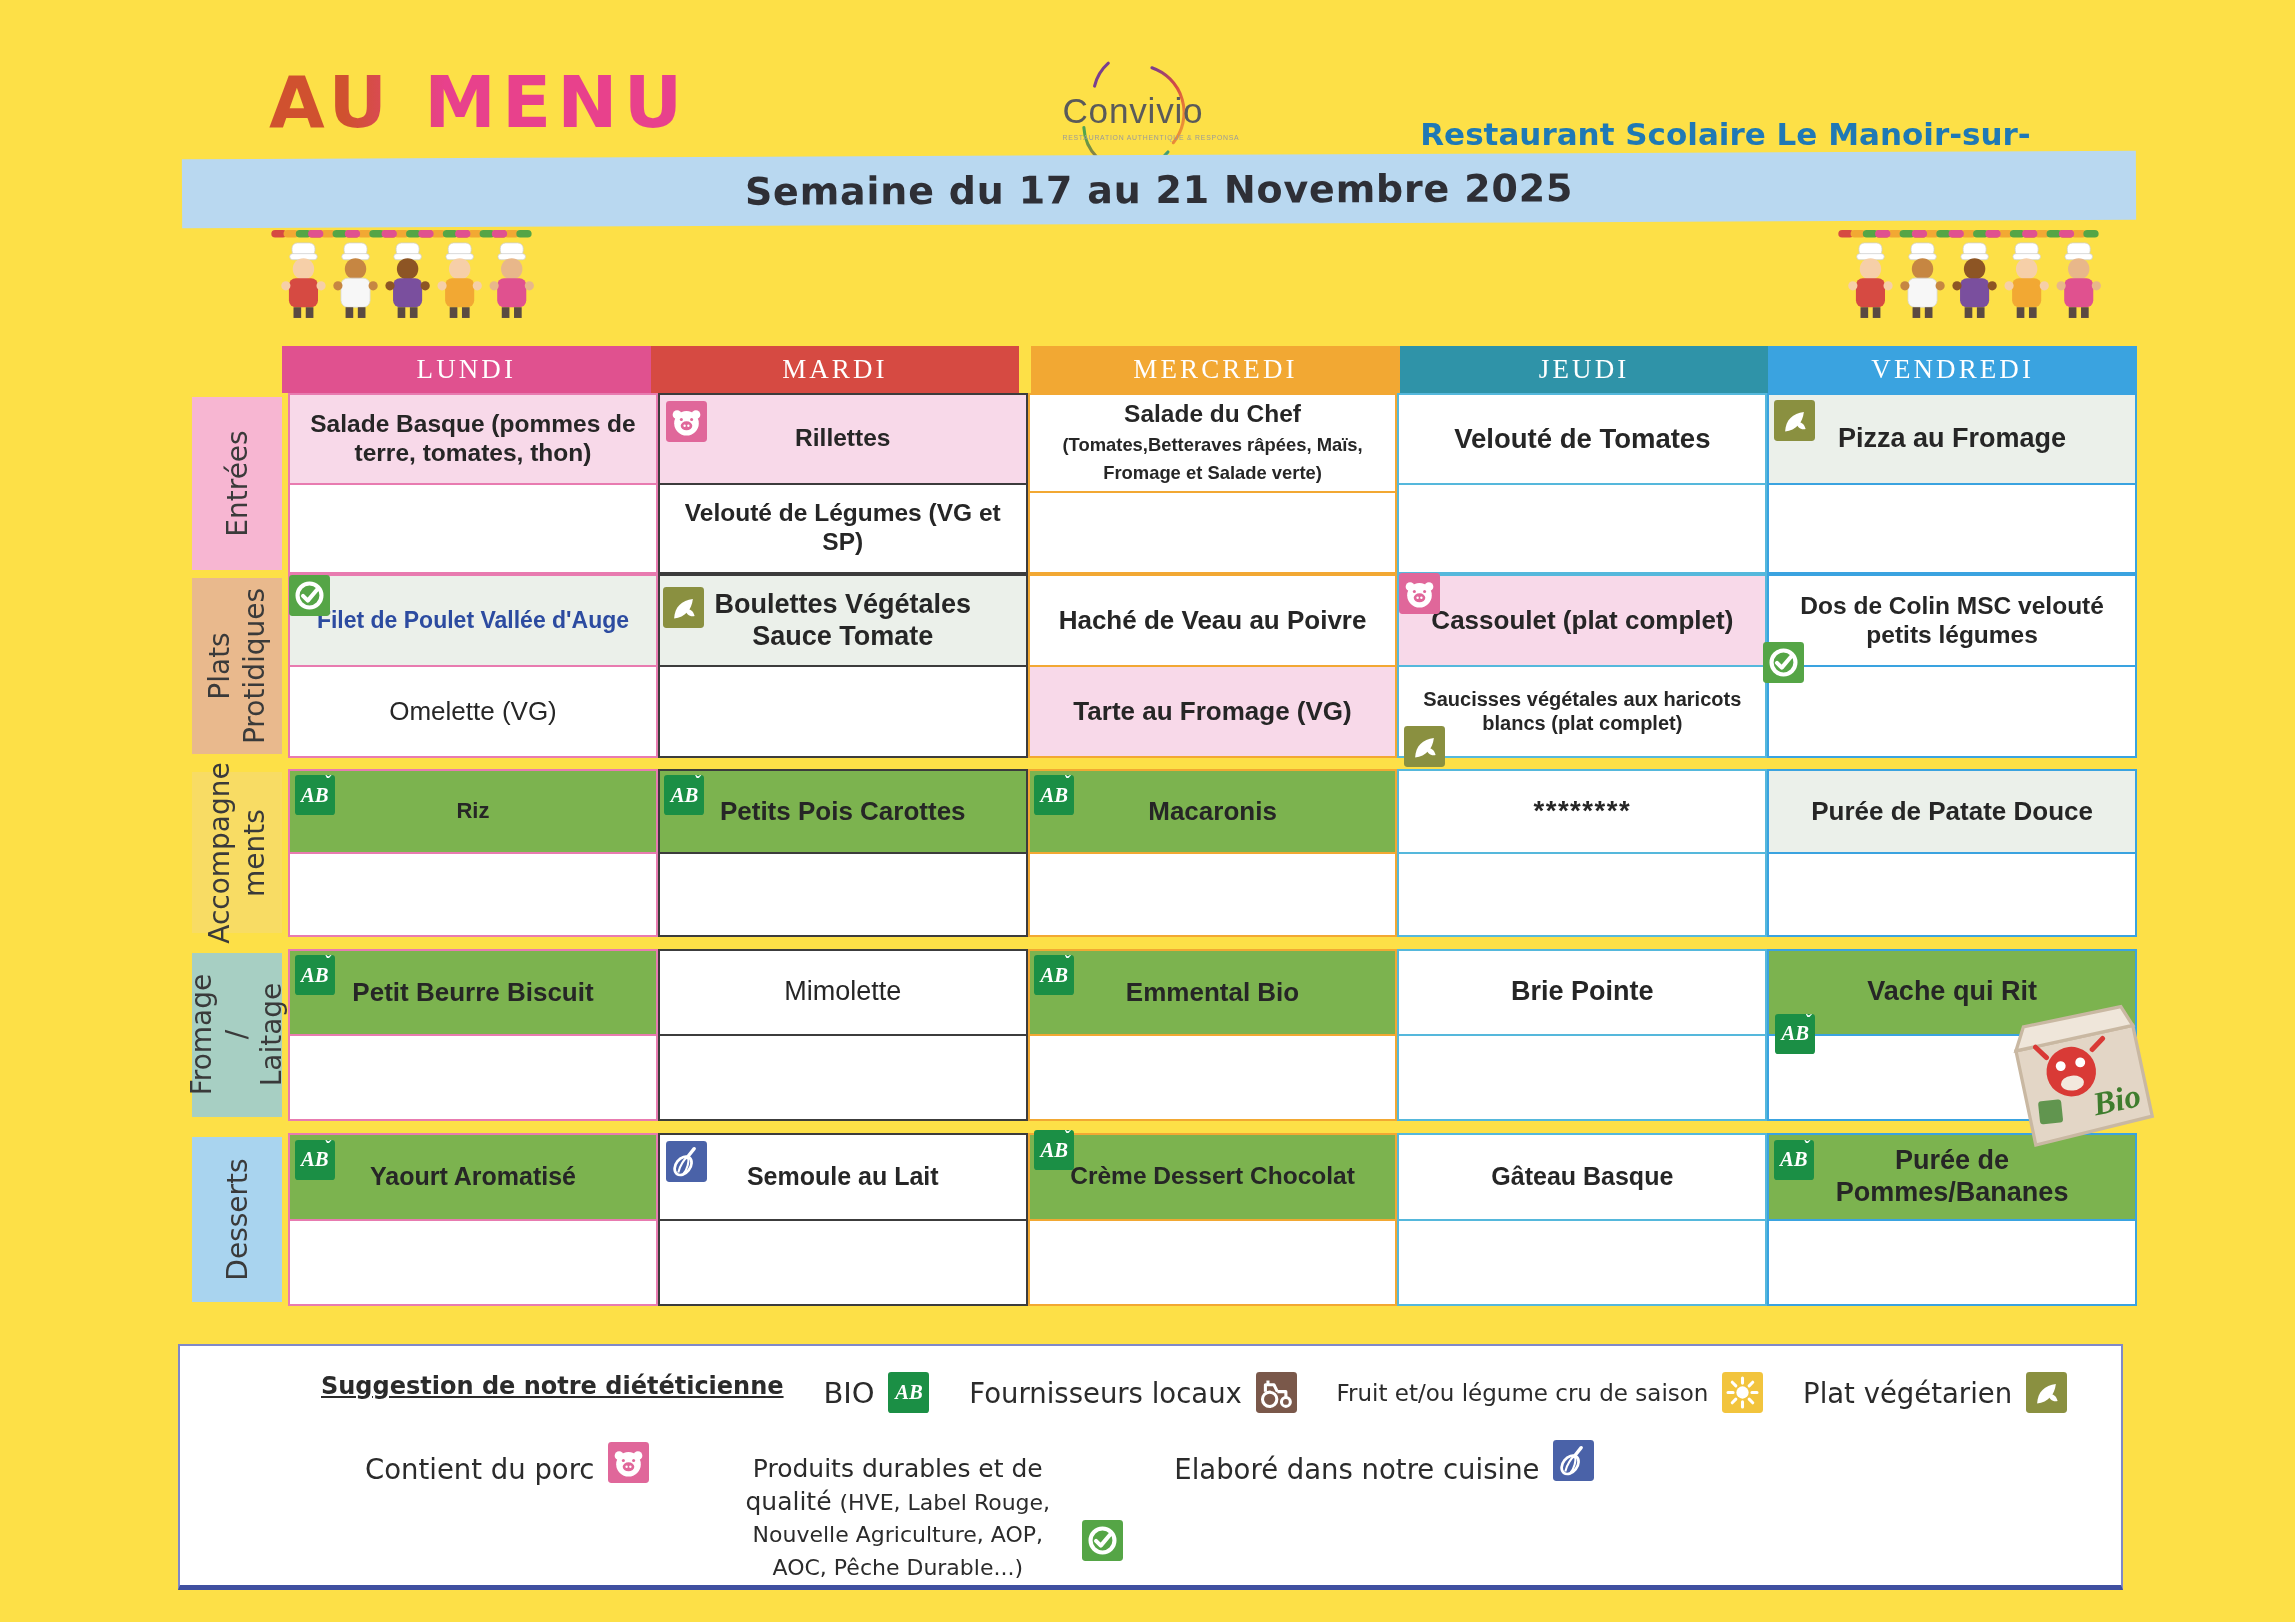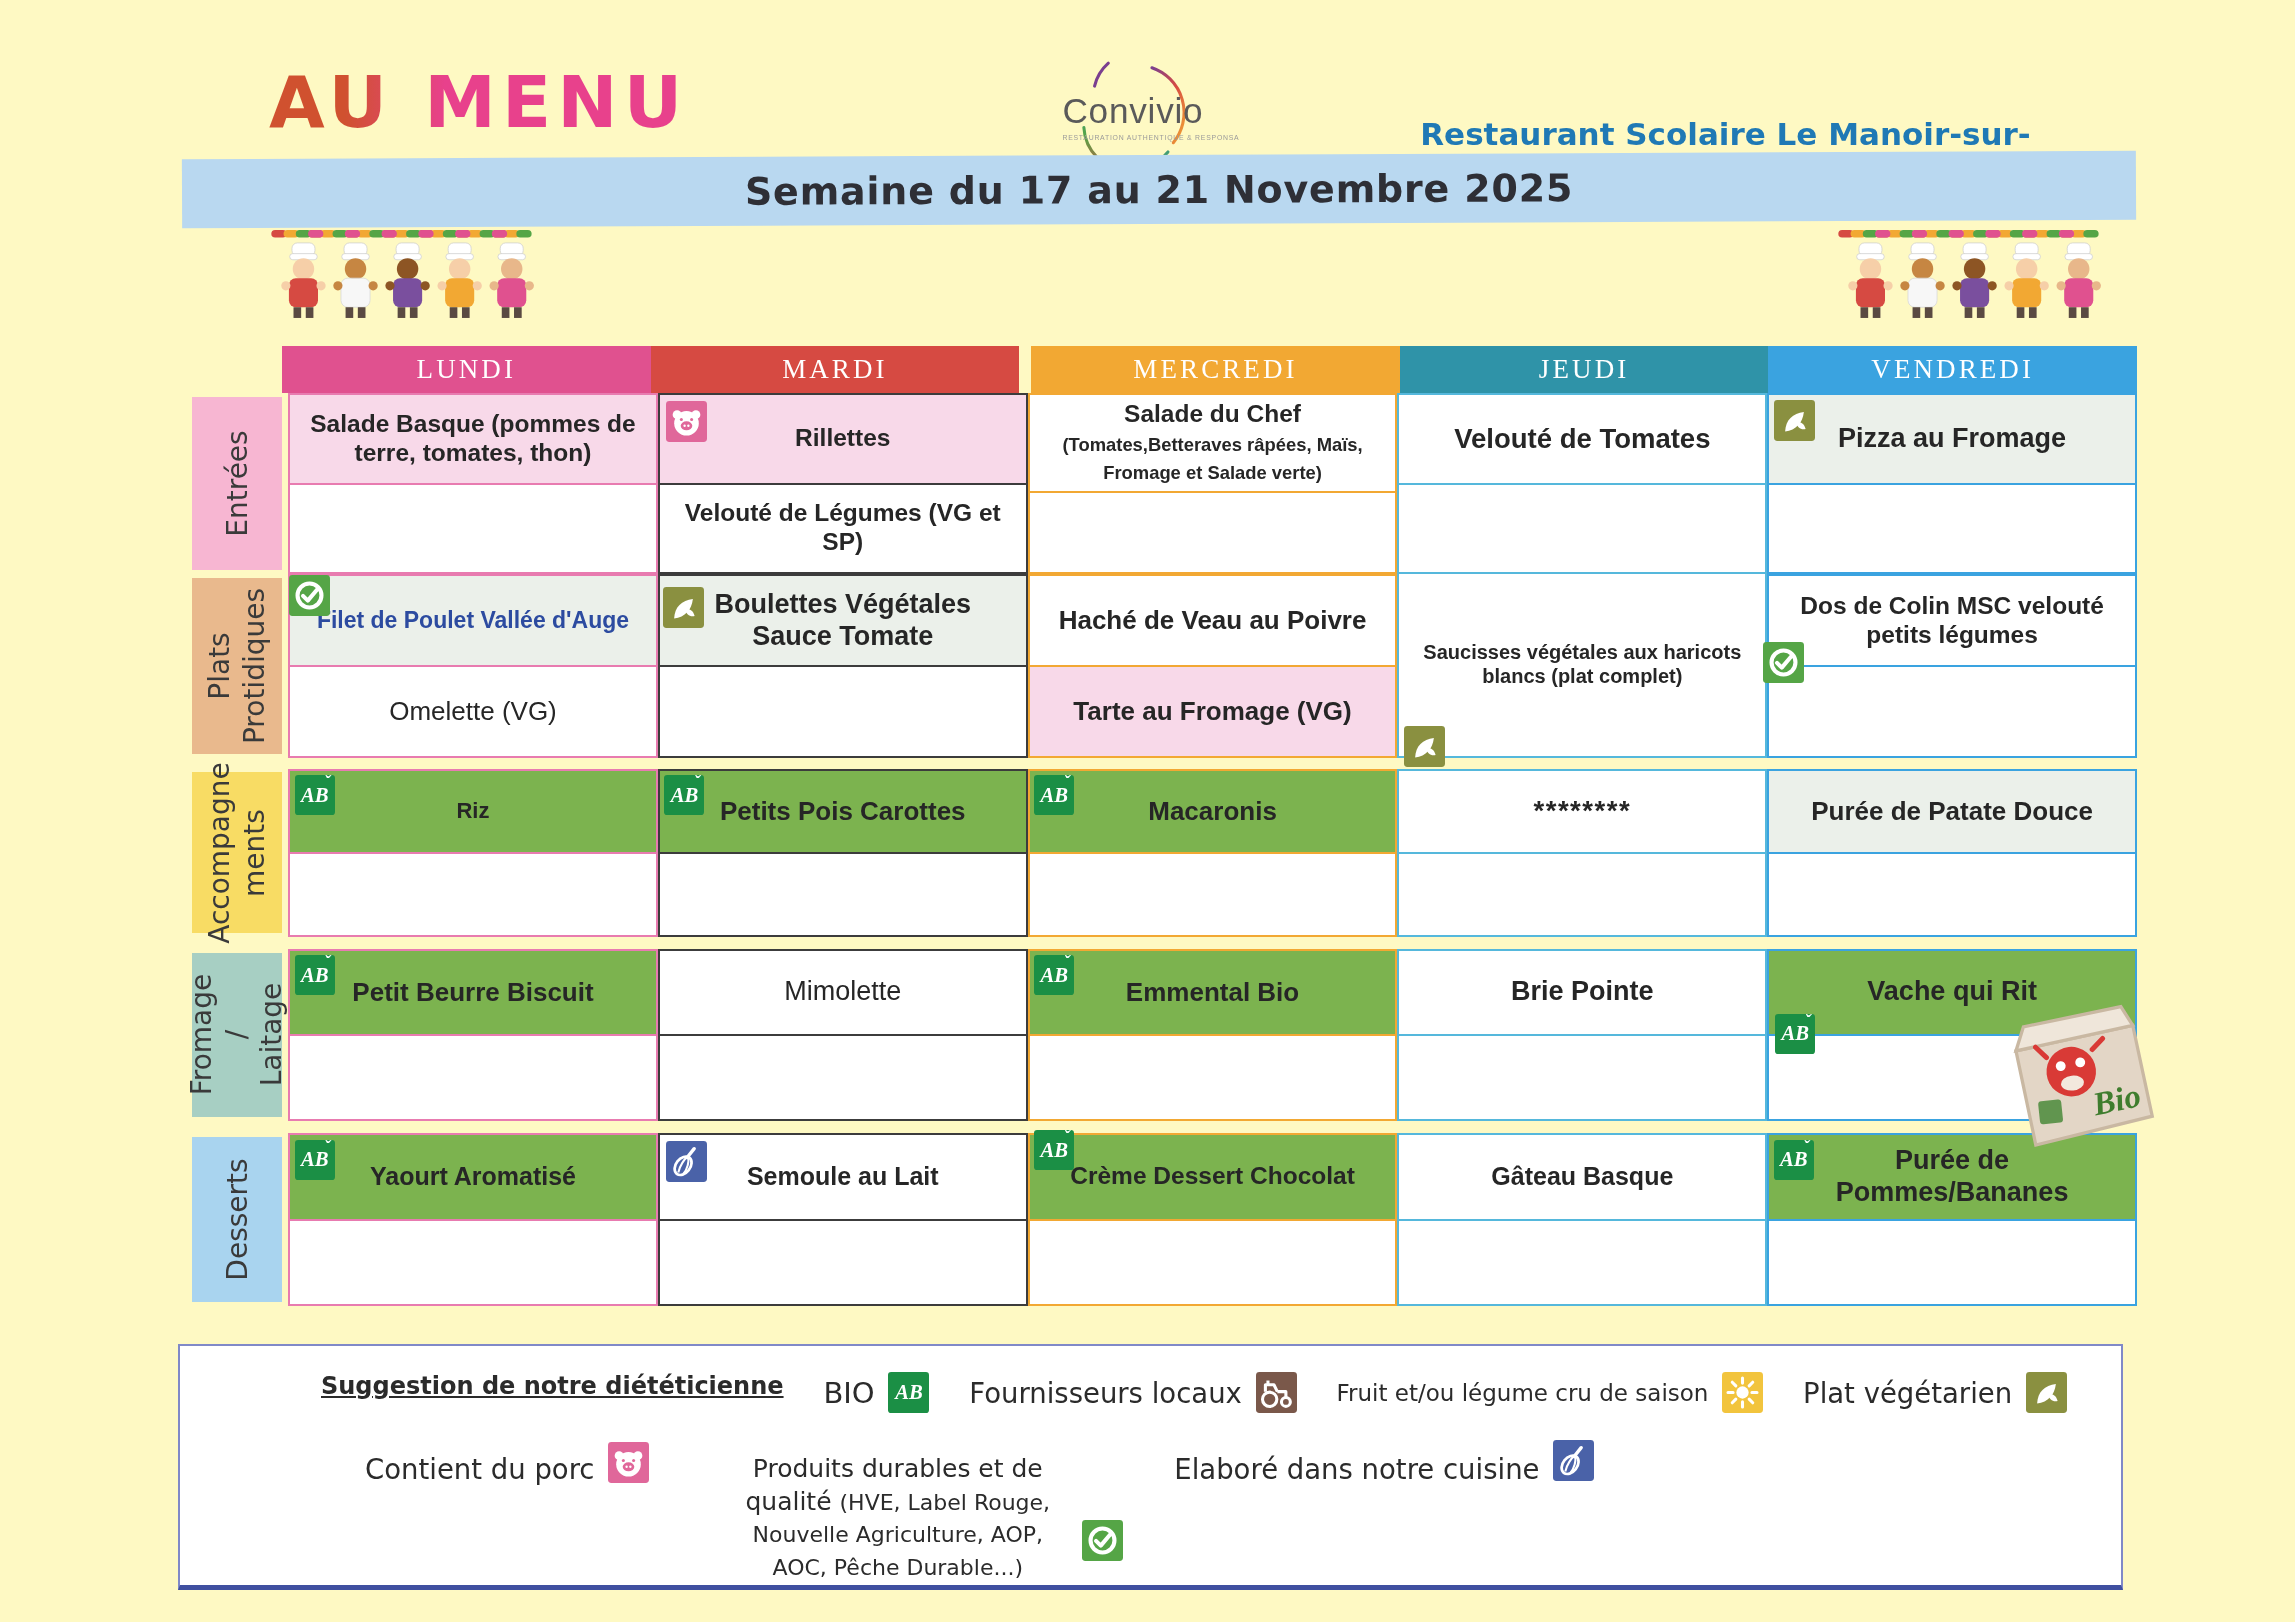--- a/index.html
+++ b/index.html
@@ -1,18 +1,18 @@
 <!DOCTYPE html>
 <html style="font-size:12.2px"><head>
 <meta charset="utf-8">
 <style>
   * { box-sizing: border-box; margin: 0; padding: 0; }
   html,body { width:2295px; height:1623px; }
   body { background:#ffffff; font-family:"Liberation Sans", sans-serif; position:relative; overflow:hidden; }
-  .page { position:absolute; inset:0; background:#fef9c3; }
+  .page { position:absolute; inset:0; background:#fde047; }
 
   
   .title { position:absolute; left:269px; top:60px; font-family:"DejaVu Sans", sans-serif;
            font-size:72px; font-weight:bold; letter-spacing:6.1px;
            background:linear-gradient(90deg,#d0512f 0%,#d0512f 18%,#e8418c 42%,#e8418c 100%);
            -webkit-background-clip:text; background-clip:text; color:transparent; }
   .logo { position:absolute; left:995px; top:54px; width:245px; height:130px; }
   .restaurant { position:absolute; left:1389px; top:116px; width:673px; text-align:center;
                 font-family:"DejaVu Sans", sans-serif; font-weight:bold; font-size:31px; color:#1f79b5; }
   .banner { position:absolute; left:182px; top:155px; width:1954px; height:69px;
@@ -302,20 +302,26 @@
       </div>
       <div class="col b2">
         <div class="sub">
             <div class="dish" style="font-size:26px">Haché de Veau au Poivre</div>
           </div>
         <div class="sub s2 pink">
             <div class="dish" style="font-size:26px">Tarte au Fromage (VG)</div>
           </div>
       </div>
       <div class="col b3">
+        <div class="sub pink">
+          <svg class="icn" style="left:0px;top:-3.1px" viewBox="0 0 24 24">
+              <use href="#ic-pig"></use>
+            </svg>
+          <div class="dish" style="font-size:26px">Cassoulet (plat complet)</div>
+        </div>
         <div class="sub s2">
           <div class="dish sm">Saucisses végétales aux haricots blancs (plat complet)</div>
           <svg class="icn" style="left:4.6px;bottom:-10.7px;top:auto" viewBox="0 0 24 24">
               <use href="#ic-veg"></use>
             </svg>
         </div>
       </div>
       <div class="col b4">
         <div class="sub">
           <div class="dish">Dos de Colin MSC velouté petits légumes</div>

